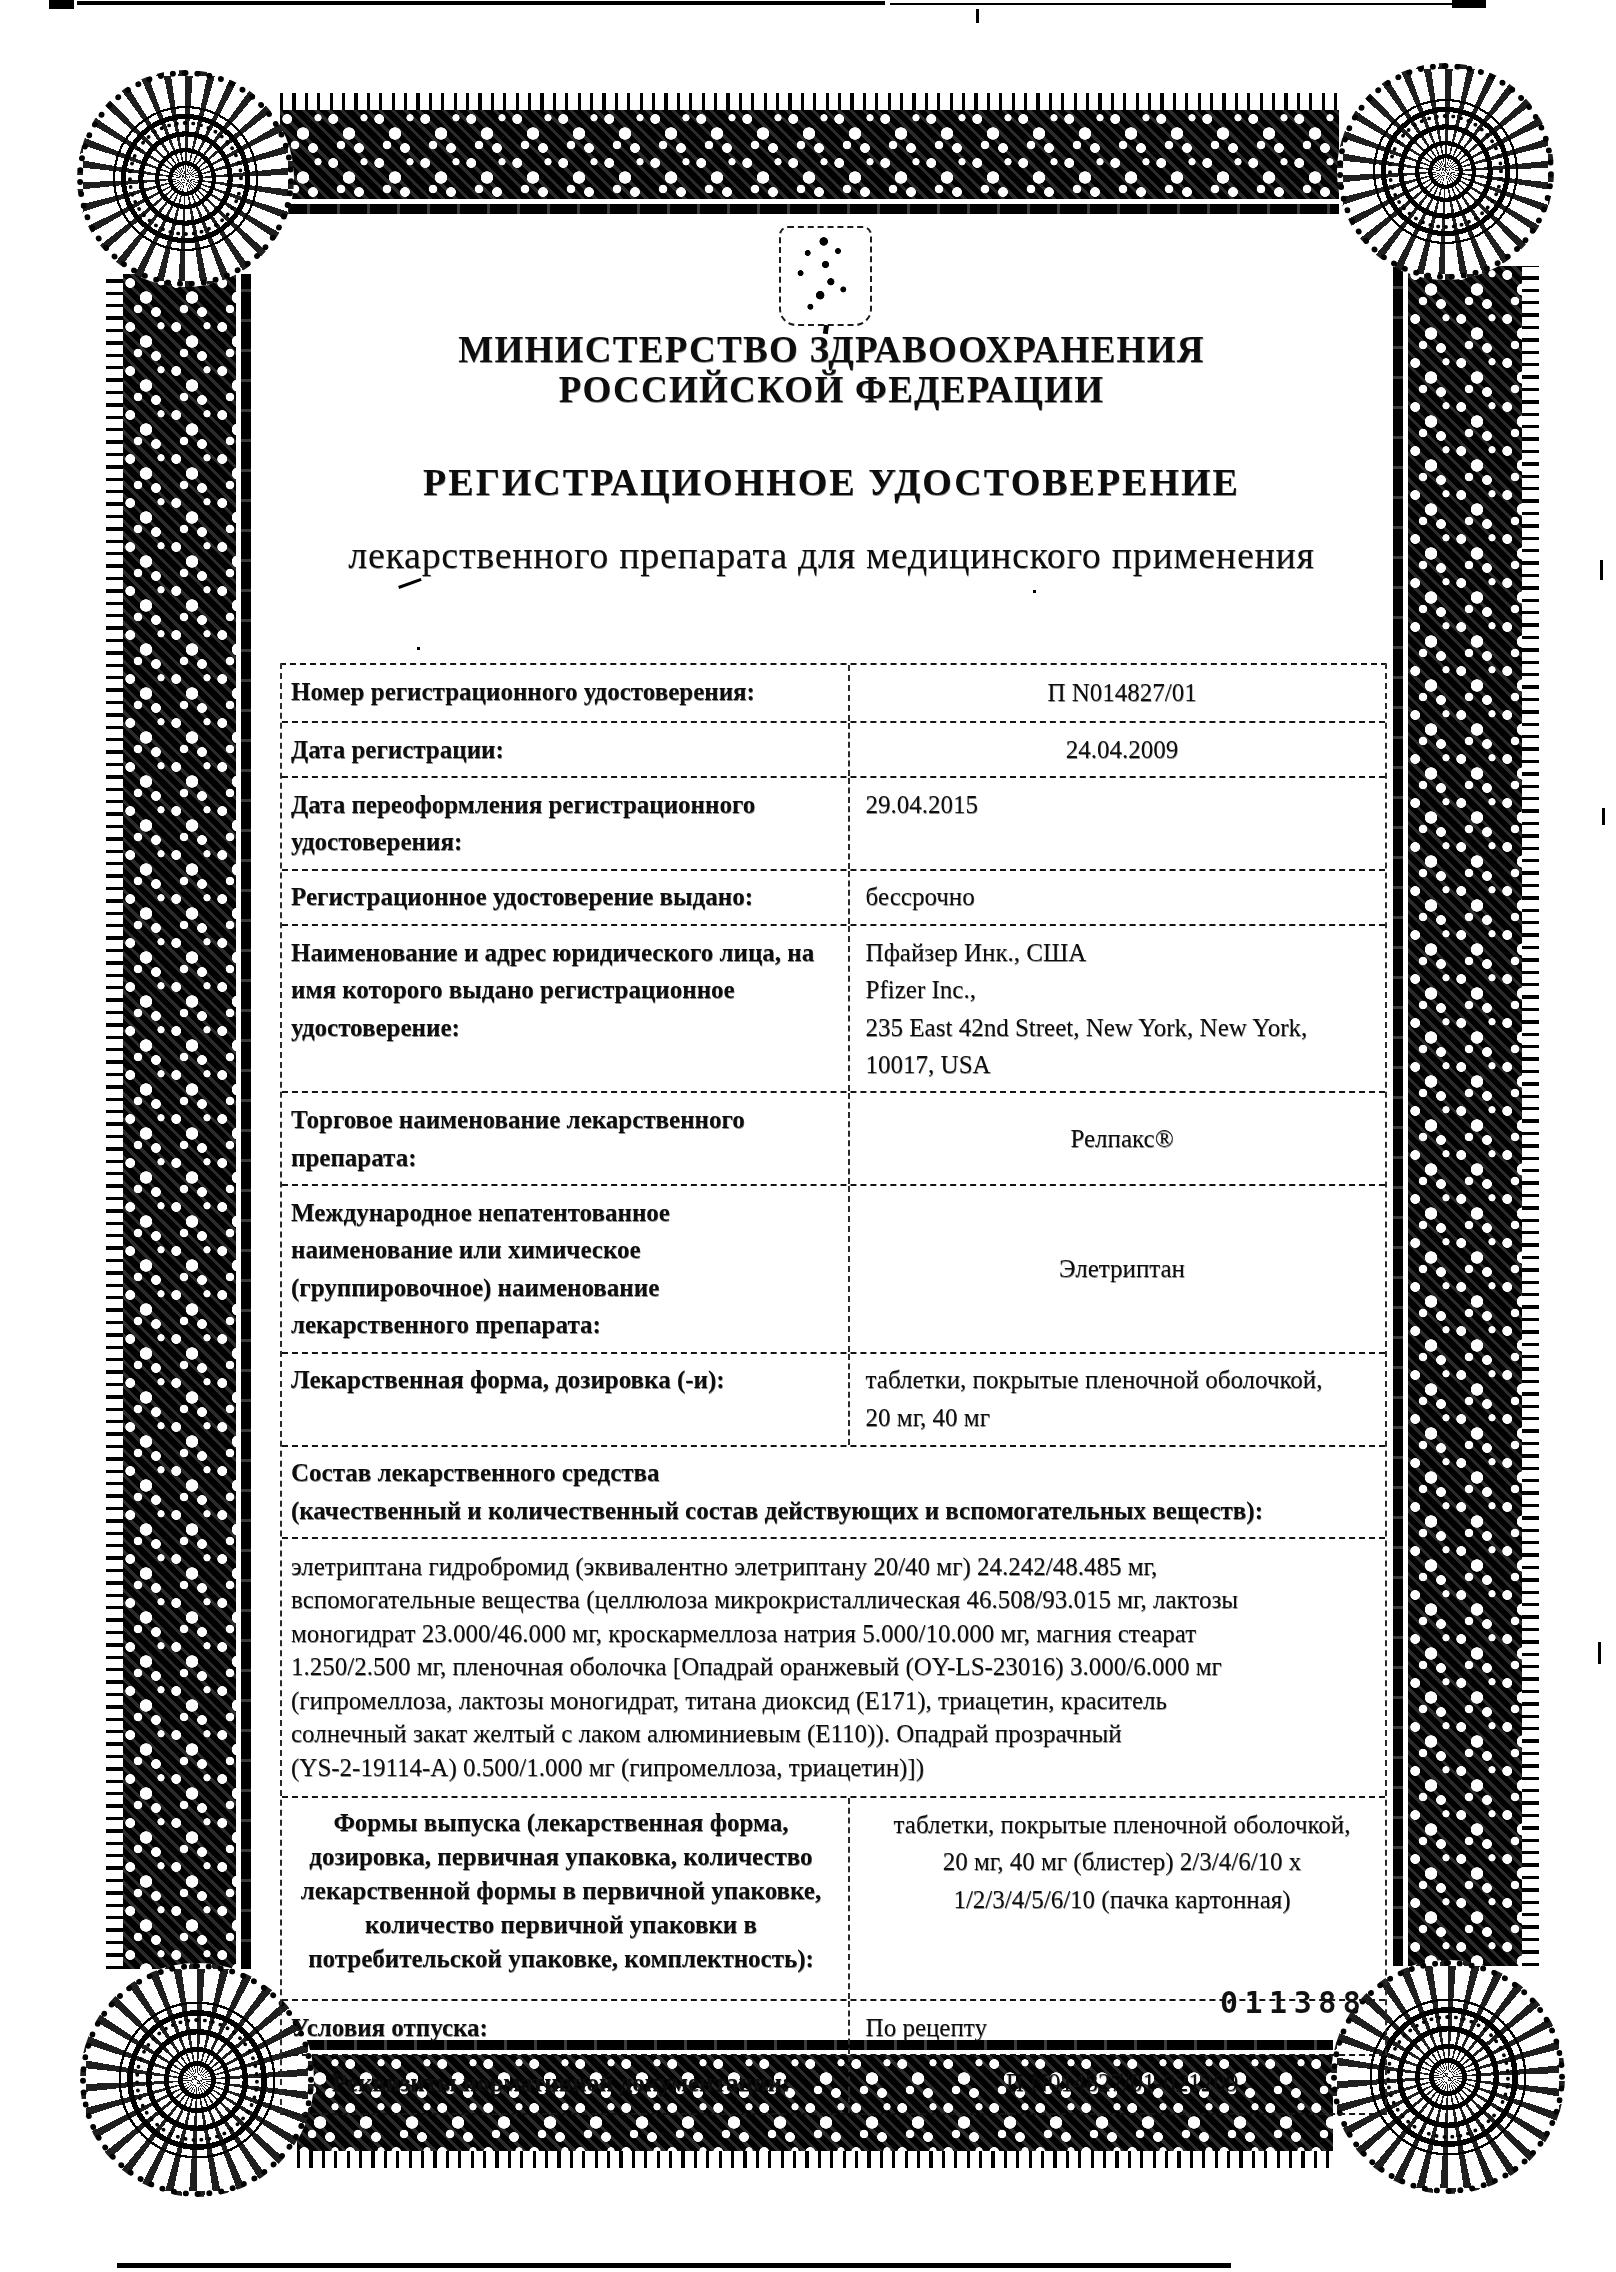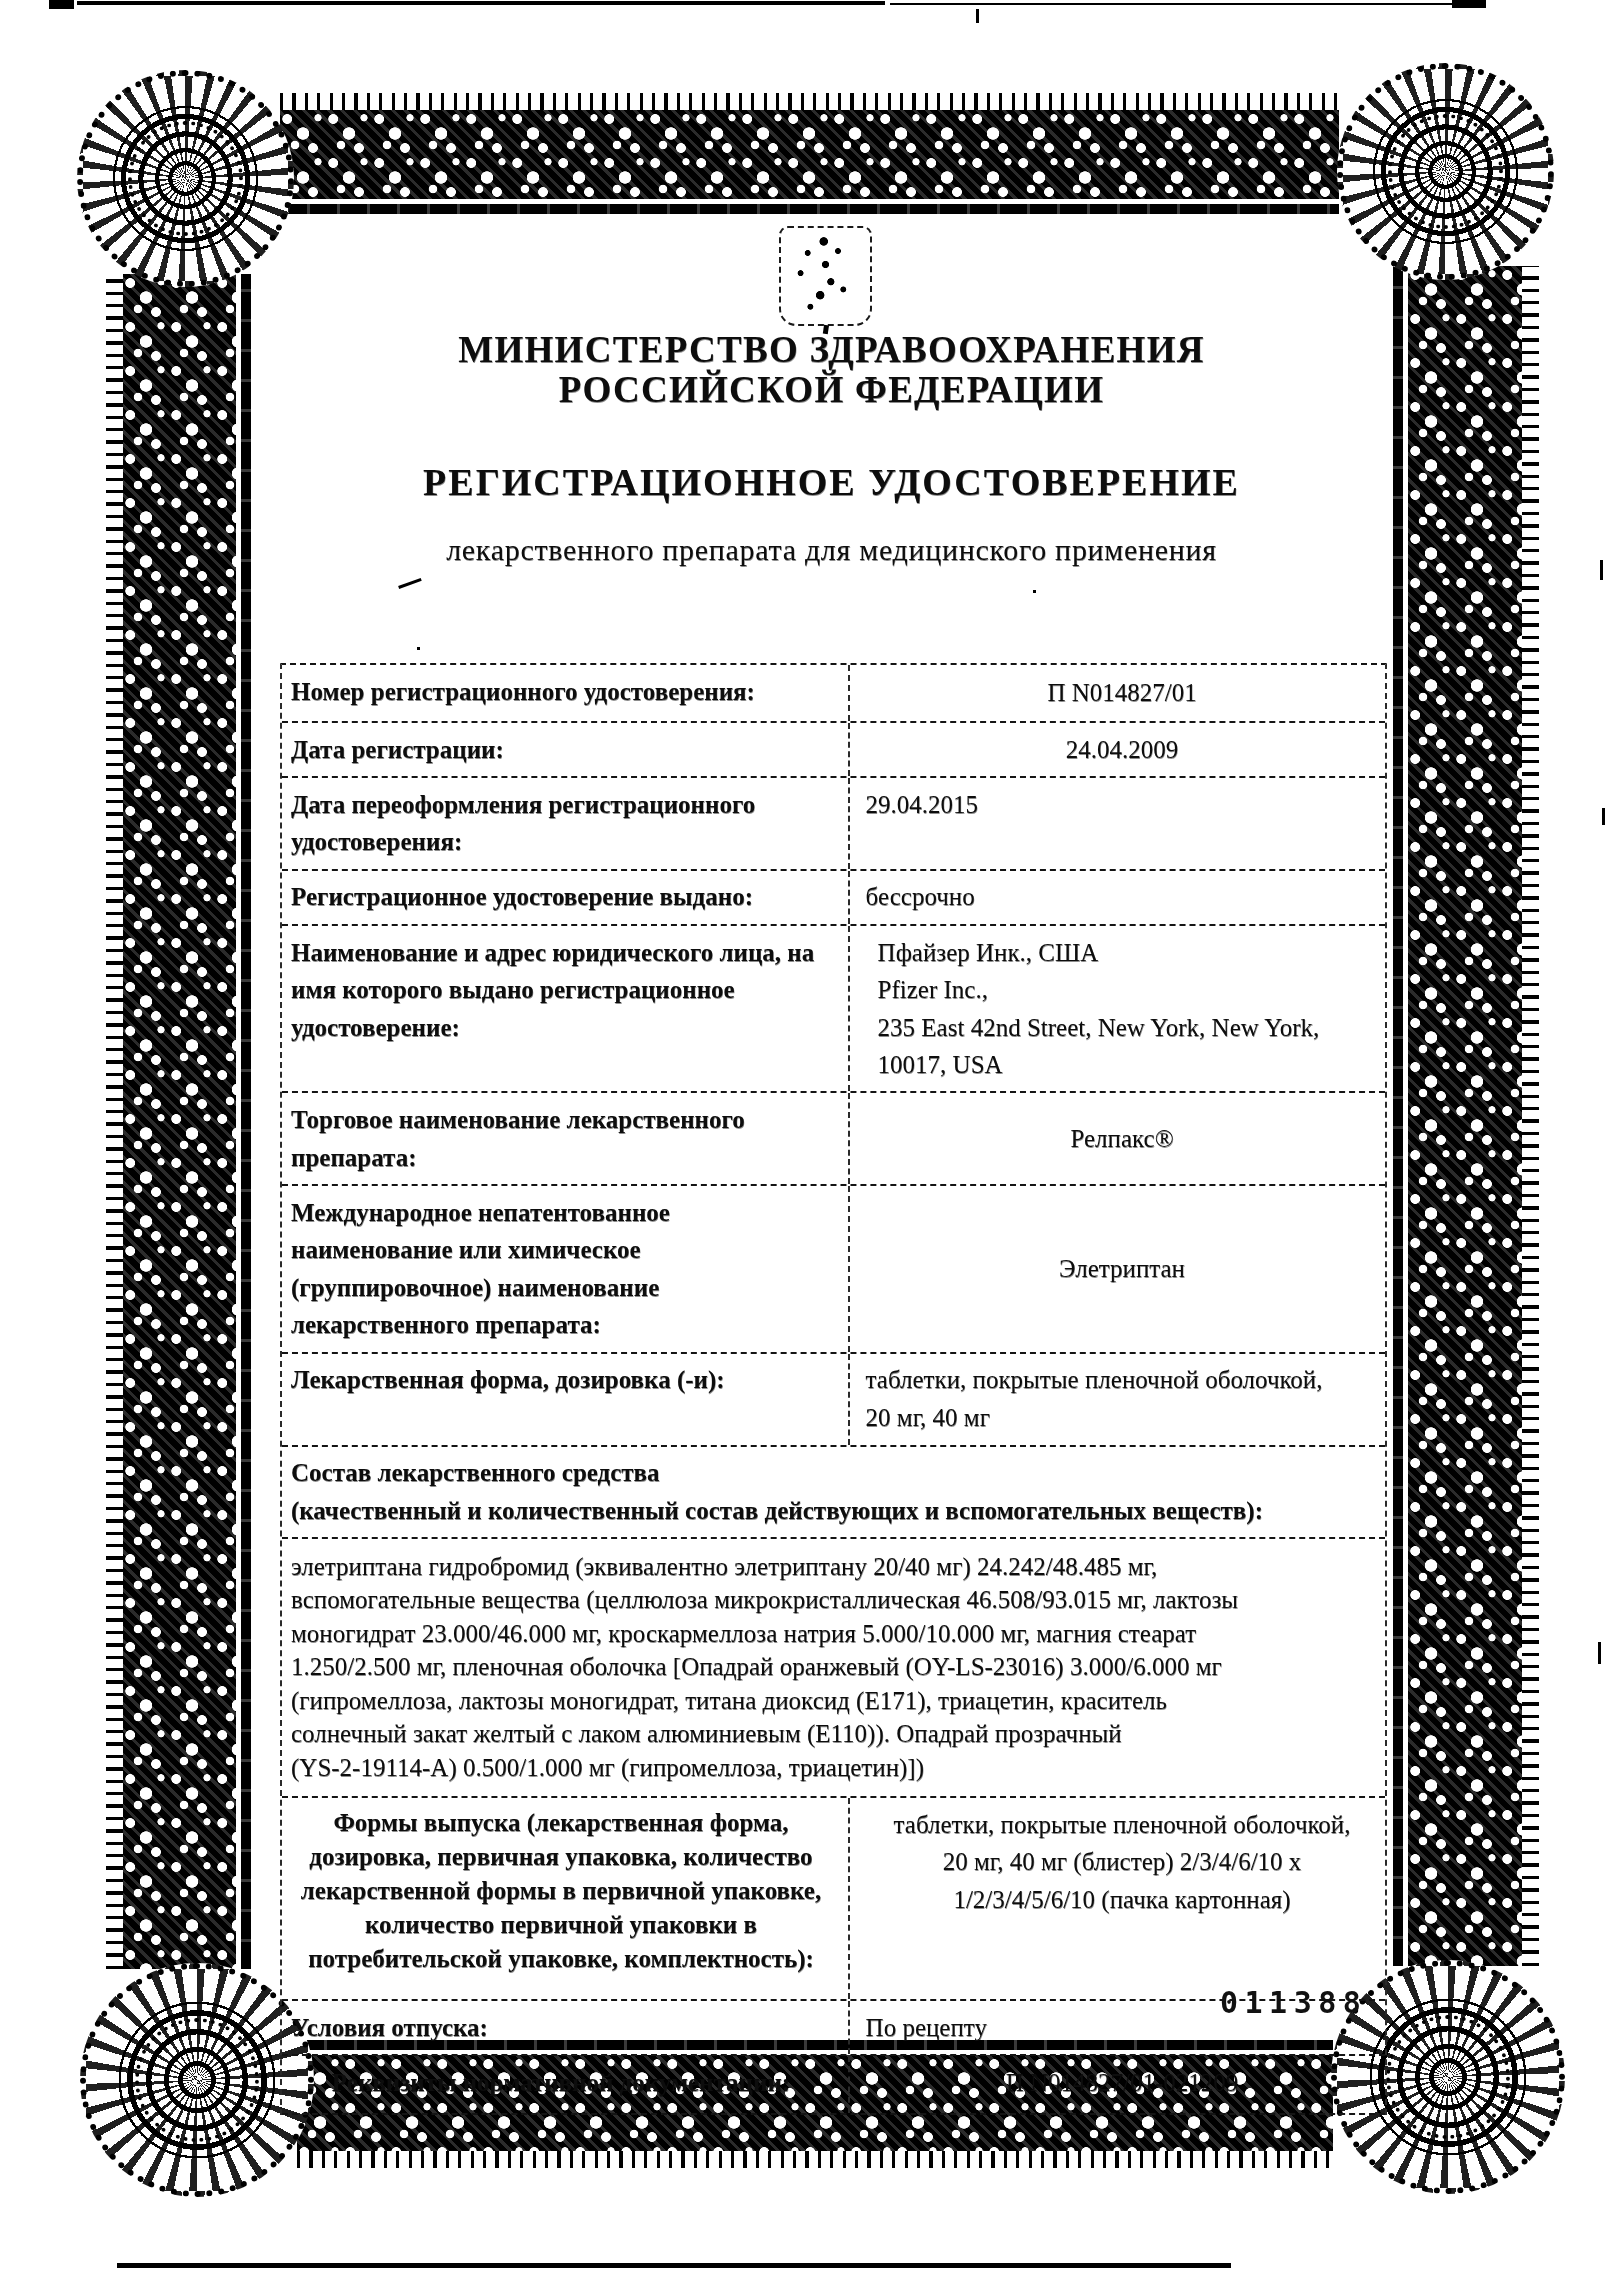--- a/index.html
+++ b/index.html
@@ -52,21 +52,21 @@
       radial-gradient(circle at 33% 82%,#000 0 2.6px,transparent 3.3px),
       #fff;
   }
   .emblem::after{content:"";position:absolute;left:50%;bottom:-10.4px;width:5.2px;height:9px;background:#000;transform:translateX(-50%) rotate(8deg);}
   
   .ministry{position:absolute;left:280px;width:1103px;top:330px;text-align:center;
     font-weight:700;font-size:37px;line-height:40px;letter-spacing:1.3px;z-index:3;}
   .cert-title{position:absolute;left:280px;width:1103px;top:460px;text-align:center;
     font-weight:700;font-size:38px;letter-spacing:2px;z-index:3;}
   .cert-subtitle{position:absolute;left:280px;width:1103px;top:533px;text-align:center;
-    font-weight:400;font-size:30px;letter-spacing:0.7px;z-index:3;}
+    font-weight:400;font-size:38px;letter-spacing:0.7px;z-index:3;}
   
   .regtable{position:absolute;left:280px;top:663px;width:1103px;z-index:3;
     border-top:2px dashed #141414;border-left:2px dashed #2a2a2a;border-right:2px dashed #2a2a2a;
     font-size:25px;line-height:1.5;}
   .row{display:grid;grid-template-columns:568px 1fr;border-bottom:2px dashed #141414;font-family:Liberation Serif, serif;}
   .cell-l{padding:7.8px 17px 7.8px 9px;border-right:2px dashed #2a2a2a;font-weight:700;white-space:pre-line;}
   .cell-r{padding:7.8px 6.5px 7.8px 15.6px;white-space:pre-line;display:flex;flex-direction:column;justify-content:flex-start;}
   .vc{justify-content:center;text-align:center;}
   .row-full{border-bottom:2px dashed #141414;padding:7.8px 26px 7.8px 9px;white-space:pre-line;}
   .section{font-weight:700;}
@@ -146,21 +146,21 @@
   <div class="row" style="min-height:83px;">
     <div class="cell-l scan">Дата переоформления регистрационного удостоверения:</div>
     <div class="cell-r scan">29.04.2015</div>
   </div>
 
   <div class="row" style="min-height:53px;">
     <div class="cell-l scan">Регистрационное удостоверение выдано:</div>
     <div class="cell-r scan">бессрочно</div>
   </div>
 
-  <div class="row" style="min-height:138px;gap:12px;">
+  <div class="row" style="min-height:138px;">
     <div class="cell-l scan">Наименование и адрес юридического лица, на имя которого выдано регистрационное удостоверение:</div>
     <div class="cell-r scan">Пфайзер Инк., США
 Pfizer Inc.,
 235 East 42nd Street, New York, New York,
 10017, USA</div>
   </div>
 
   <div class="row" style="min-height:77px;">
     <div class="cell-l scan">Торговое наименование лекарственного препарата:</div>
     <div class="cell-r scan vc">Релпакс®</div>

